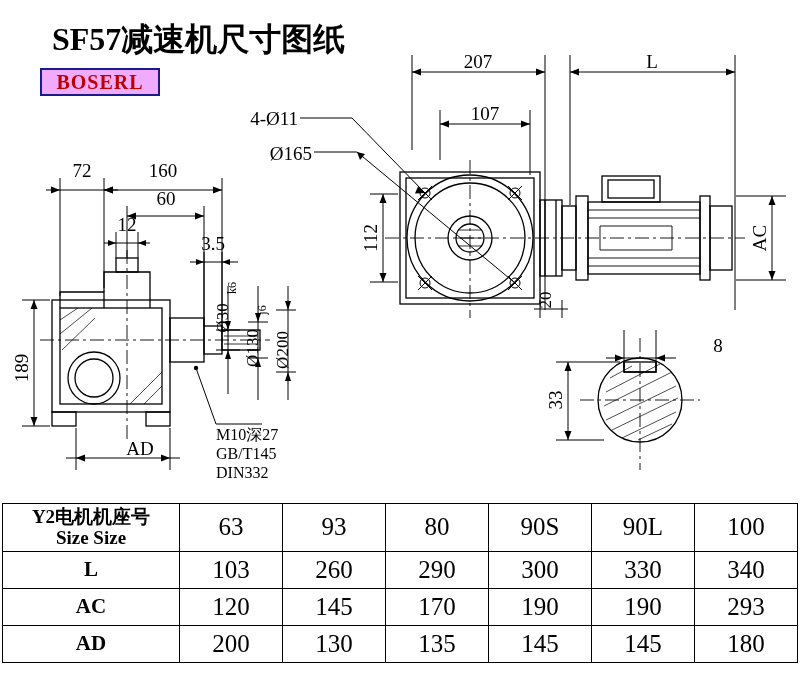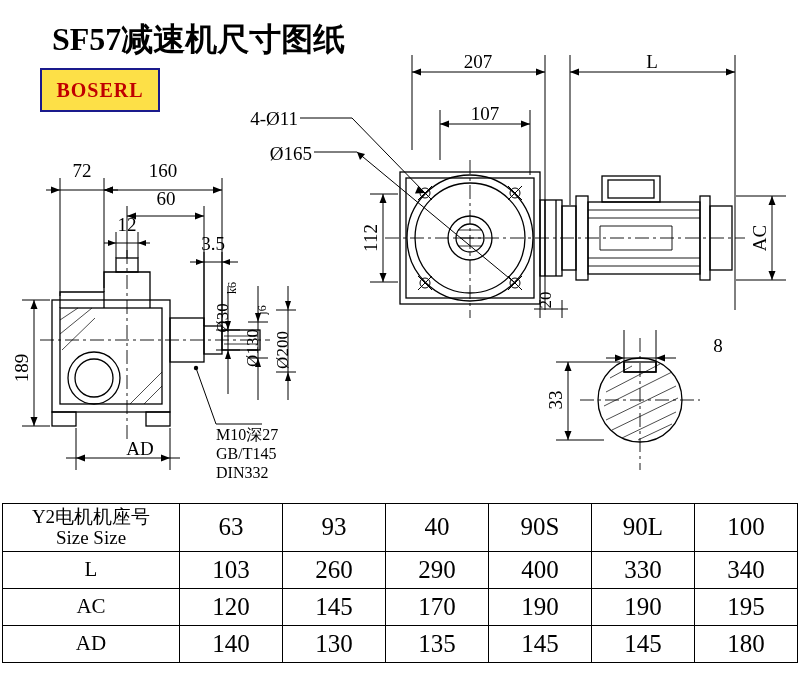--- a/index.html
+++ b/index.html
@@ -29,23 +29,23 @@
     font-weight: bold;
     font-size: 32px;
     letter-spacing: 0px;
     white-space: nowrap;
   }
   .logo-box {
     position: absolute;
     left: 40px;
     top: 68px;
     width: 120px;
-    height: 44px;
+    height: 28px;
     border: 2px solid #1a1a8c;
-    background: #fde047;
+    background: #f0abfc;
     box-sizing: border-box;
   }
   .logo-text {
     position: absolute;
     left: 0; top: 0;
     width: 100%;
     height: 100%;
     display: flex;
     align-items: center;
     justify-content: center;
@@ -75,20 +75,21 @@
     border: 1.5px solid #000;
     text-align: center;
     font-family: "Liberation Serif", serif;
     font-size: 25px;
     height: 36px;
     padding: 0;
   }
   .spec-table td.rowhead {
     width: 172px;
     font-size: 21px;
+    font-weight: bold;
   }
   .spec-table td.rowhead-multi {
     line-height: 1.12;
     font-size: 19px;
     padding: 2px 2px;
   }
   .rowhead-multi .ln1 { display: block; white-space: nowrap; }
   .rowhead-multi .ln2 { display: block; white-space: nowrap; }
   text {
     font-family: "Liberation Serif", serif;
@@ -412,46 +413,46 @@
 
   <table class="spec-table">
     <tbody>
       <tr>
         <td class="rowhead rowhead-multi">
           <span class="ln1">Y2电机机座号</span>
           <span class="ln2">Size Size</span>
         </td>
         <td>63</td>
         <td>93</td>
-        <td>40</td>
+        <td>80</td>
         <td>90S</td>
         <td>90L</td>
         <td>100</td>
       </tr>
       <tr>
         <td class="rowhead">L</td>
         <td>103</td>
         <td>260</td>
         <td>290</td>
-        <td>400</td>
+        <td>300</td>
         <td>330</td>
         <td>340</td>
       </tr>
       <tr>
         <td class="rowhead">AC</td>
         <td>120</td>
         <td>145</td>
         <td>170</td>
         <td>190</td>
         <td>190</td>
-        <td>195</td>
+        <td>293</td>
       </tr>
       <tr>
         <td class="rowhead">AD</td>
-        <td>140</td>
+        <td>200</td>
         <td>130</td>
         <td>135</td>
         <td>145</td>
         <td>145</td>
         <td>180</td>
       </tr>
     </tbody>
   </table>
 
 </div>

